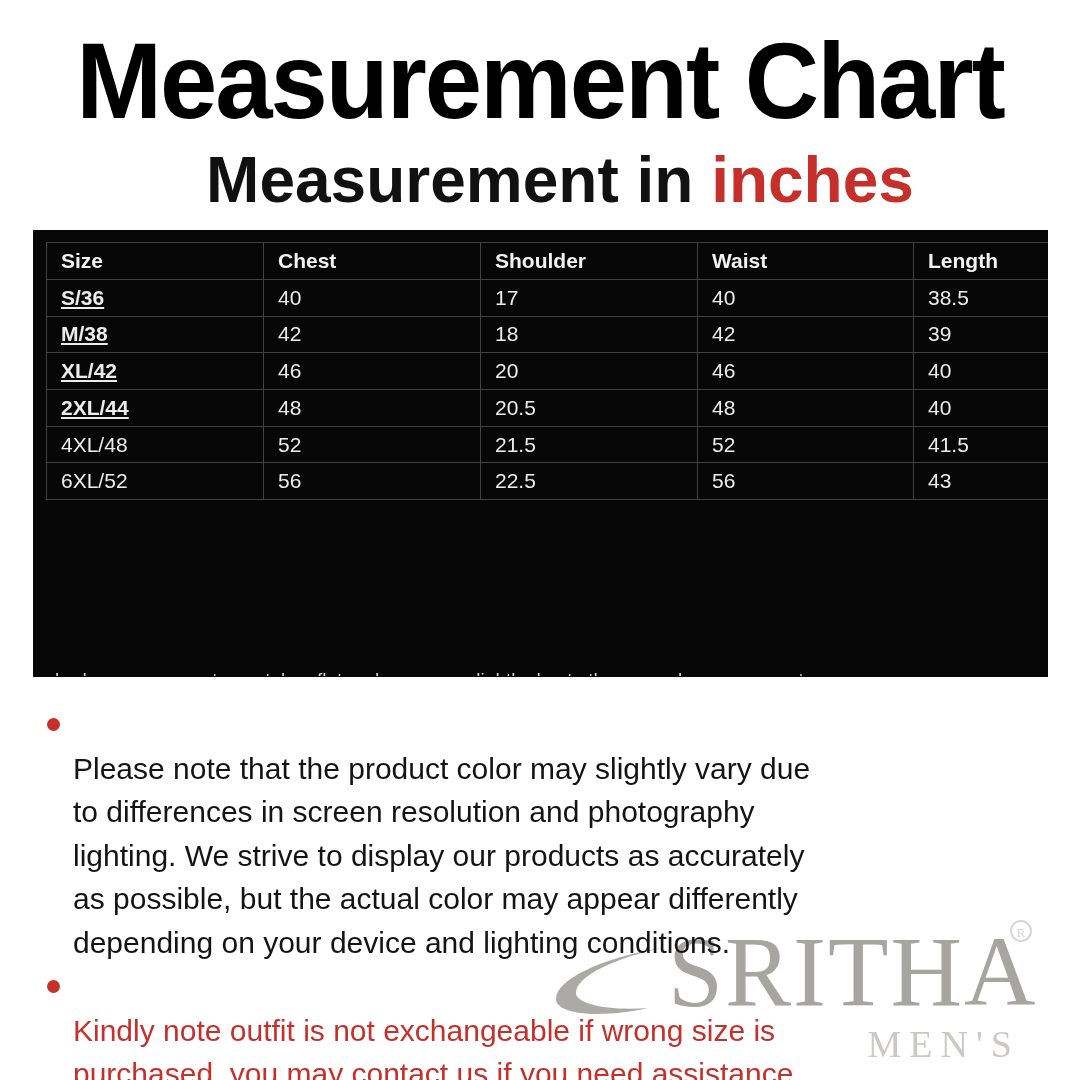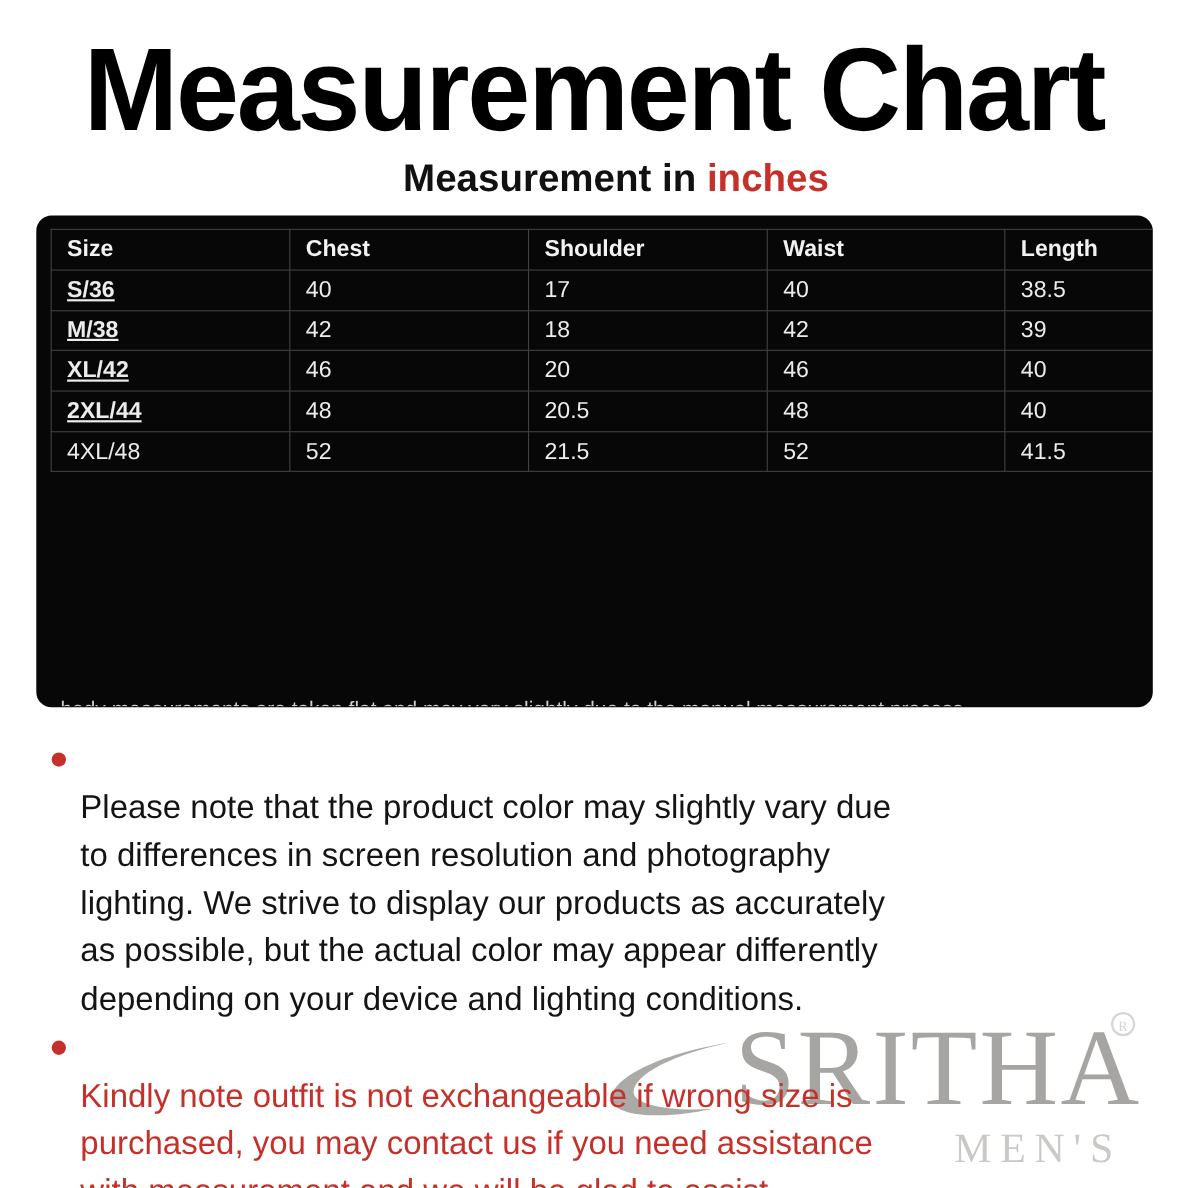--- a/index.html
+++ b/index.html
@@ -26,35 +26,34 @@
     font-size:103px;
     line-height:1.08;
     font-weight:bold;
     letter-spacing:-2px;
     color:#000;
     transform:scaleY(1.04);
   }
   .subtitle{
     margin-top:6px;
     text-align:center;
-    font-size:35px;
+    font-size:64px;
     font-weight:bold;
     color:#111;
     letter-spacing:0px;
     padding-left:40px;
   }
   .subtitle .red{color:var(--red);}
   
   .panel{
     position:relative;
     margin:13px 32px 0 33px;
     height:447px;
     background:var(--panel);
     overflow:hidden;
-    border-radius:14px;
   }
   table.size-table{
     border-collapse:collapse;
     margin:12px 0 0 13px;
     width:1002px;
     table-layout:fixed;
     color:var(--table-text);
     font-size:21px;
   }
   table.size-table col.c0{width:217px;}
@@ -210,20 +209,27 @@
           <td>48</td>
           <td>40</td>
         </tr>
         <tr>
           <td>4XL/48</td>
           <td>52</td>
           <td>21.5</td>
           <td>52</td>
           <td>41.5</td>
         </tr>
+        <tr>
+          <td>6XL/52</td>
+          <td>56</td>
+          <td>22.5</td>
+          <td>56</td>
+          <td>43</td>
+        </tr>
       </tbody>
   </table>
   <div class="clipped-note">body measurements are taken flat and may vary slightly due to the manual measurement process</div>
 </div>
 
 <ul class="notes">
   <li>
     <span class="dot"></span><span>Please note that the product color may slightly vary due
 to differences in screen resolution and photography
 lighting. We strive to display our products as accurately

